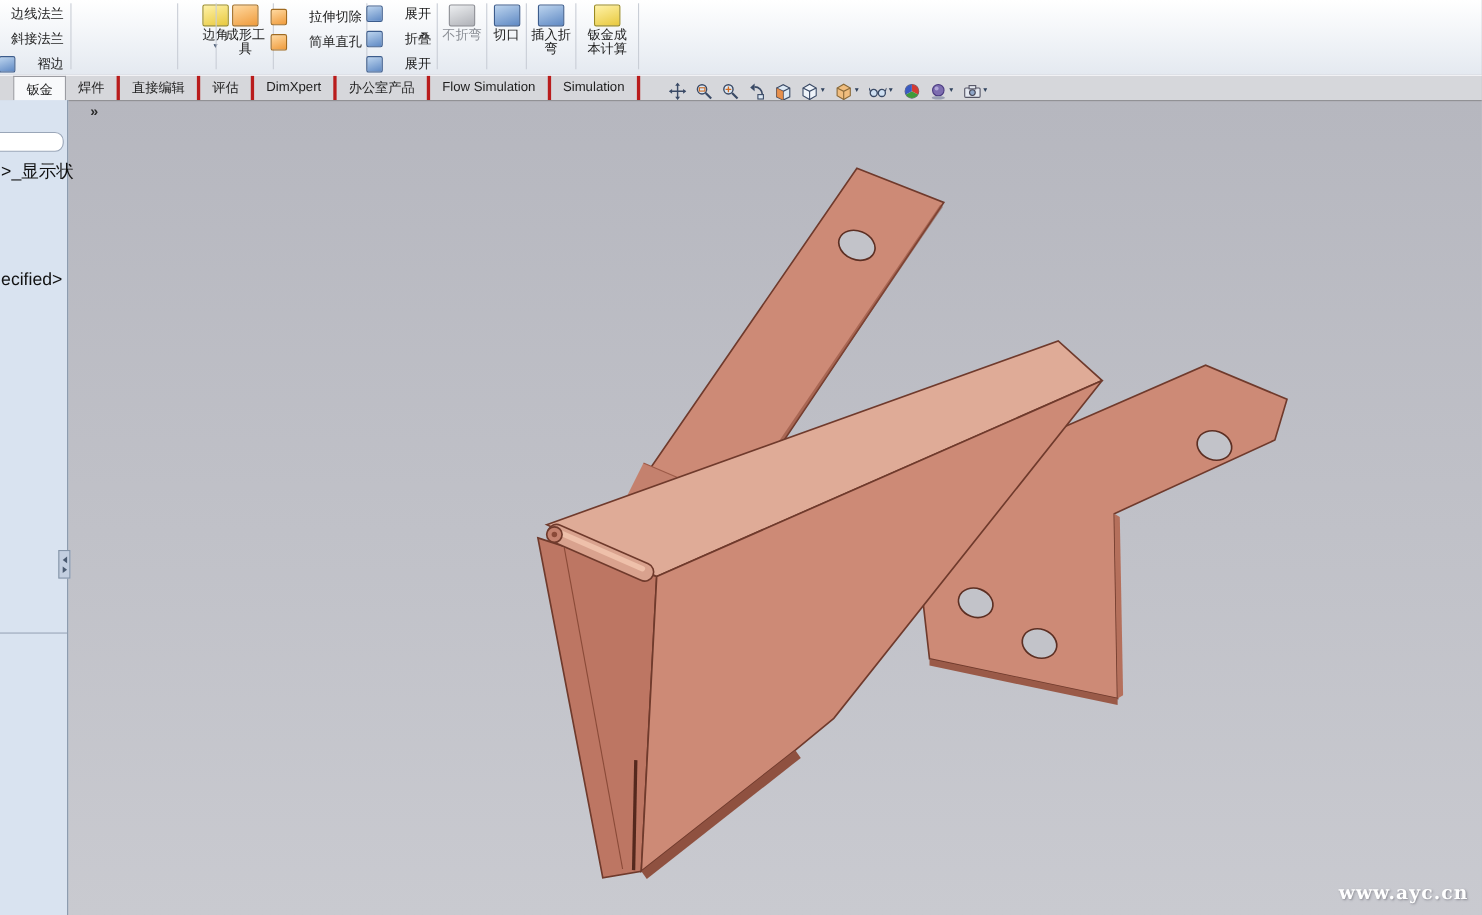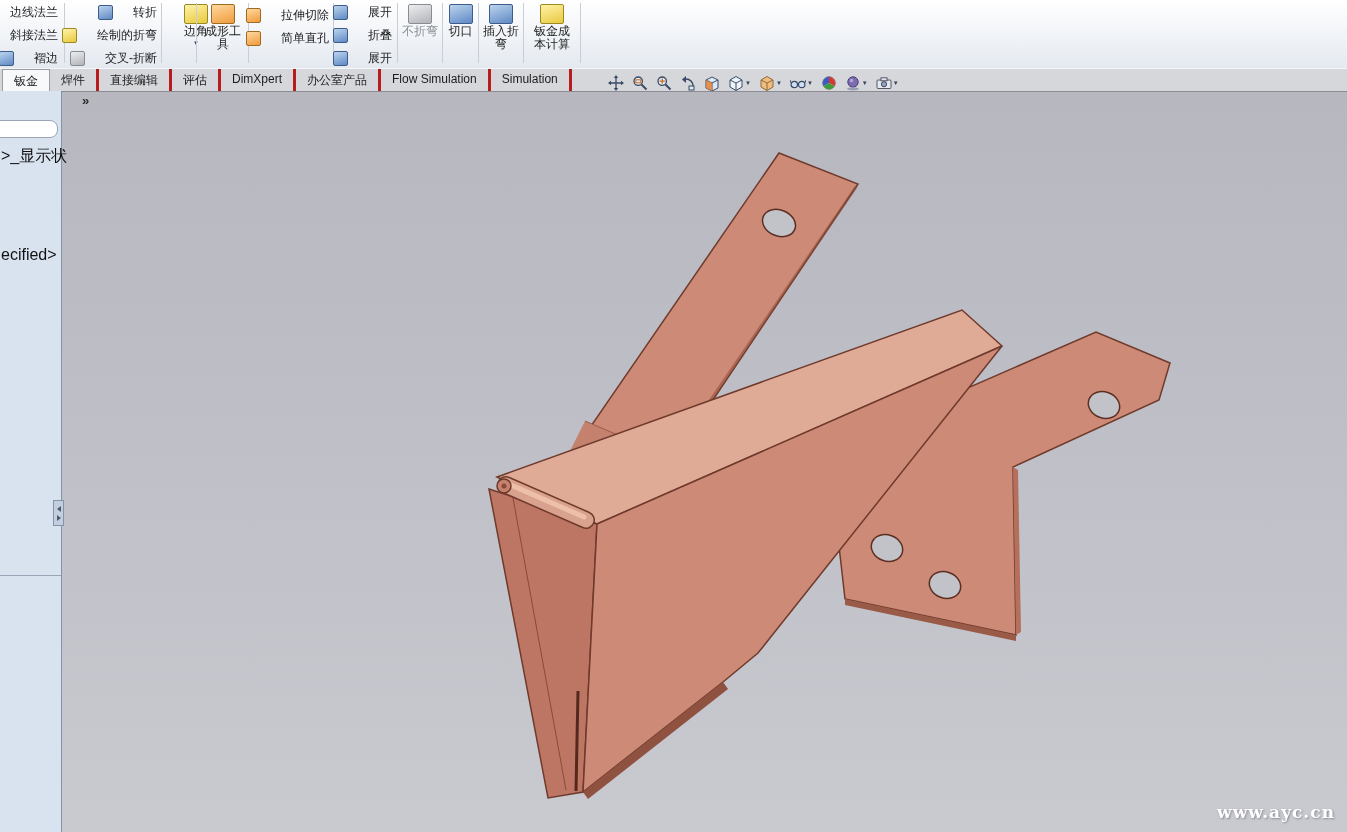--- a/index.html
+++ b/index.html
@@ -25,21 +25,21 @@
   .ic-yellow{background:linear-gradient(160deg,#fff2a8,#e8c93e);border:1px solid #9a8a20;}
   .ic-gray{background:linear-gradient(160deg,#eceef0,#b0b2b8);border:1px solid #8a8c92;}
   .caret{font-size:6px;color:#30435e;line-height:7px;margin-top:2px;}
   .sep{position:absolute;top:3px;height:60px;width:1px;background:#c9ced6;}
   .disabled{color:#8b8f96;}
   
   .tabs{position:absolute;top:68px;left:0;width:100%;height:23px;background:#d6d7db;
     border-top:1px solid #f5f6f8;box-sizing:border-box;}
   .tab{display:inline-block;padding:3px 11px 0;height:19px;font-size:12px;color:#1d1d1d;
     border-right:3px solid #b91c1c;cursor:default;vertical-align:top;}
-  .tab.active{background:#f8f9fb;border:1px solid #9b9ca2;border-bottom:none;margin-left:2px;}
+  .tab.active{background:#f8f9fb;border:1px solid #9b9ca2;border-bottom:none;margin-left:12px;}
   
   .leftpanel{position:absolute;top:91px;left:0;width:62px;bottom:0;background:#d9e3f0;
     border-right:1px solid #8494a8;box-sizing:border-box;}
   .lp-pill{position:absolute;top:29px;left:-16px;width:72px;height:16px;background:#ffffff;
     border:1px solid #9aa6b8;border-radius:8px;}
   .lp-text{position:absolute;left:1px;font-size:16px;color:#111;white-space:nowrap;}
   .lp-divider{position:absolute;top:484px;left:0;width:100%;height:1px;background:#9aa6b8;}
   .lp-splitter{position:absolute;top:409px;left:53px;width:9px;height:24px;background:#c3cfe0;
     border:1px solid #8494a8;display:flex;flex-direction:column;align-items:center;
     justify-content:center;gap:3px;}
@@ -77,34 +77,20 @@
       <span>斜接法兰</span>
     </div>
     <div class="rb-item">
       <span class="sic ic-sheet clip"></span>
       <span>褶边</span>
     </div>
   </div>
 
   <div class="sep" style="left:64px"></div>
 
-  <div class="rb-col" style="left:67px;width:92px">
-    <div class="rb-item">
-      <span class="sic ic-sheet"></span>
-      <span>转折</span>
-    </div>
-    <div class="rb-item">
-      <span class="sic ic-yellow"></span>
-      <span>绘制的折弯</span>
-    </div>
-    <div class="rb-item">
-      <span class="sic ic-gray"></span>
-      <span>交叉-折断</span>
-    </div>
-  </div>
 
   <div class="sep" style="left:161px"></div>
 
   <div class="rb-big" style="left:180px;width:32px">
     <div class="bic ic-yellow"></div>
     <div>边角</div>
     <div class="caret">▼</div>
   </div>
 
   <div class="sep" style="left:196px"></div>

